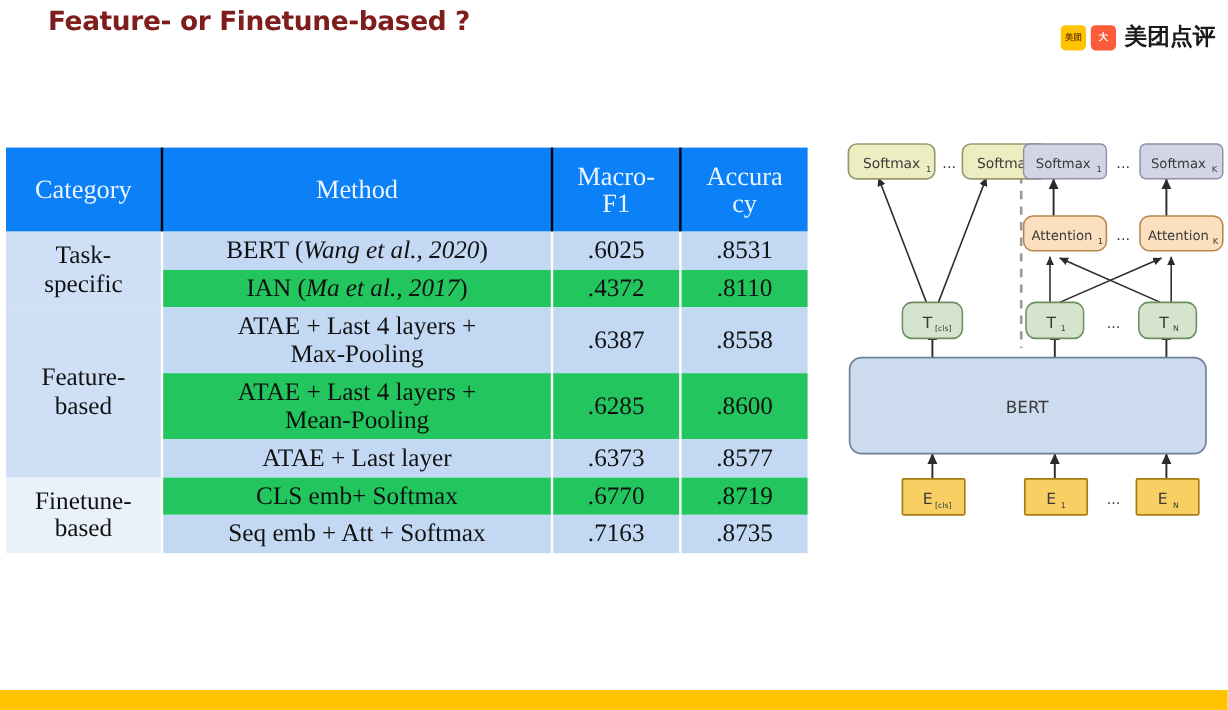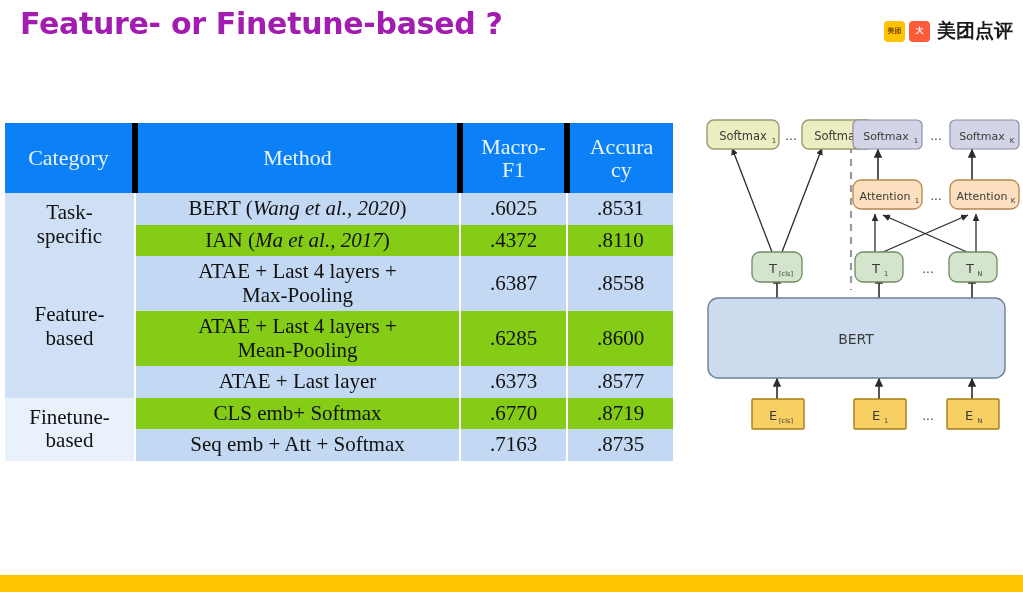--- a/index.html
+++ b/index.html
@@ -11,26 +11,26 @@
     width: 1023px;
     height: 592px;
     position: relative;
     overflow: hidden;
     font-family: "Liberation Sans", sans-serif;
   }
 
   
   #slide-title {
     position: absolute;
-    left: 20px;
+    left: 40px;
     top: 6px;
     font-family: "DejaVu Sans", sans-serif;
-    font-size: 30px;
+    font-size: 22px;
     font-weight: bold;
-    color: #a21caf;
+    color: #7f1d1d;
     letter-spacing: -0.3px;
     white-space: nowrap;
   }
 
   
   #brand-logo {
     position: absolute;
     right: 10px;
     top: 18px;
     display: flex;
@@ -87,39 +87,39 @@
   #results-table col.c-acc    { width: 106px; }
 
   #results-table th {
     background: #0b80f7;
     color: #eaf4ff;
     font-weight: normal;
     font-size: 22px;
     padding: 6px 4px;
     text-align: center;
     line-height: 1.06;
-    border-right: 6px solid #000000;
+    border-right: 2px solid #000000;
     height: 58px;
     vertical-align: middle;
   }
   #results-table th:last-child { border-right: none; }
 
   #results-table td {
     font-size: 21px;
     color: #111111;
     text-align: center;
     vertical-align: middle;
     padding: 4px 5px;
     line-height: 1.12;
     border-right: 2px solid #ffffff;
   }
   #results-table td:last-child { border-right: none; }
 
   tr.band-a td { background: #c3d9f3; }
-  tr.band-b td { background: #84cc16; }
+  tr.band-b td { background: #22c55e; }
   td.cat-cell { background: #cfe0f6 !important; }
   td.cat-cell.cat-light { background: #e9f1fb !important; }
   td.bold-val { font-weight: normal; }
   td.method-cell { padding-left: 8px; padding-right: 8px; }
   .it { font-style: italic; }
 
   
   #bert-diagram {
     position: absolute;
     left: 690px;

